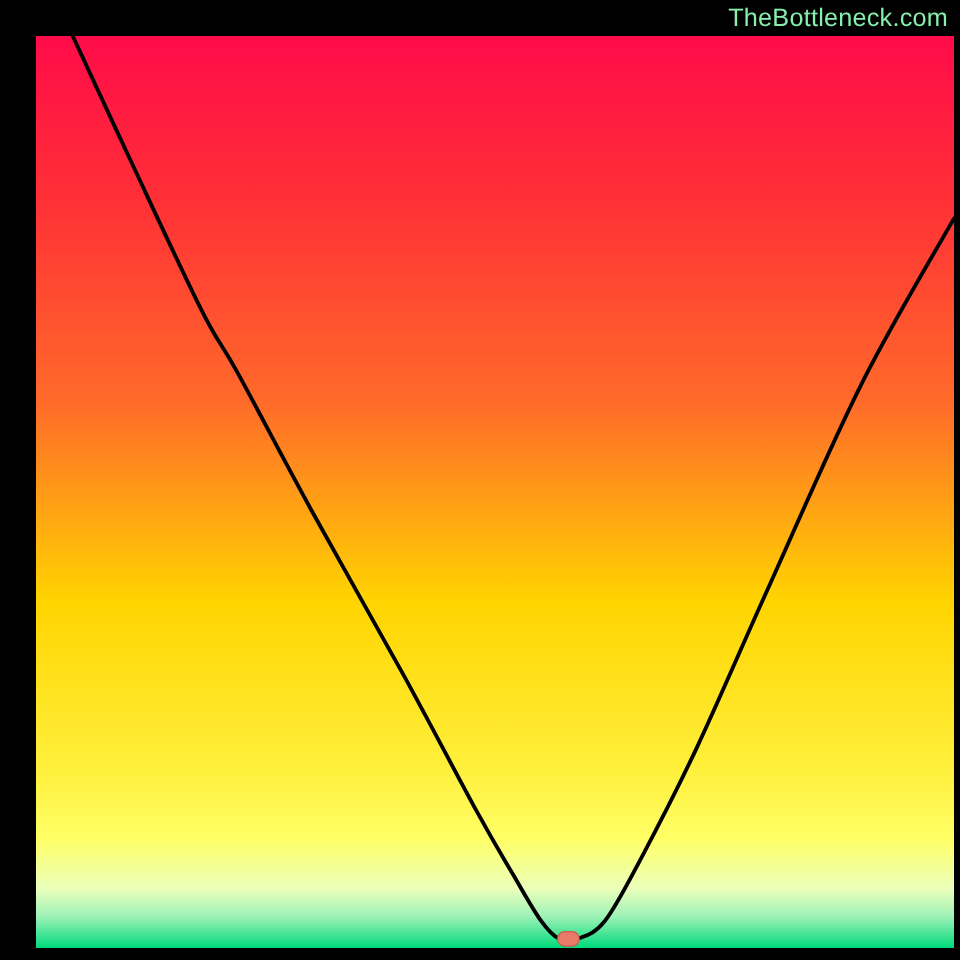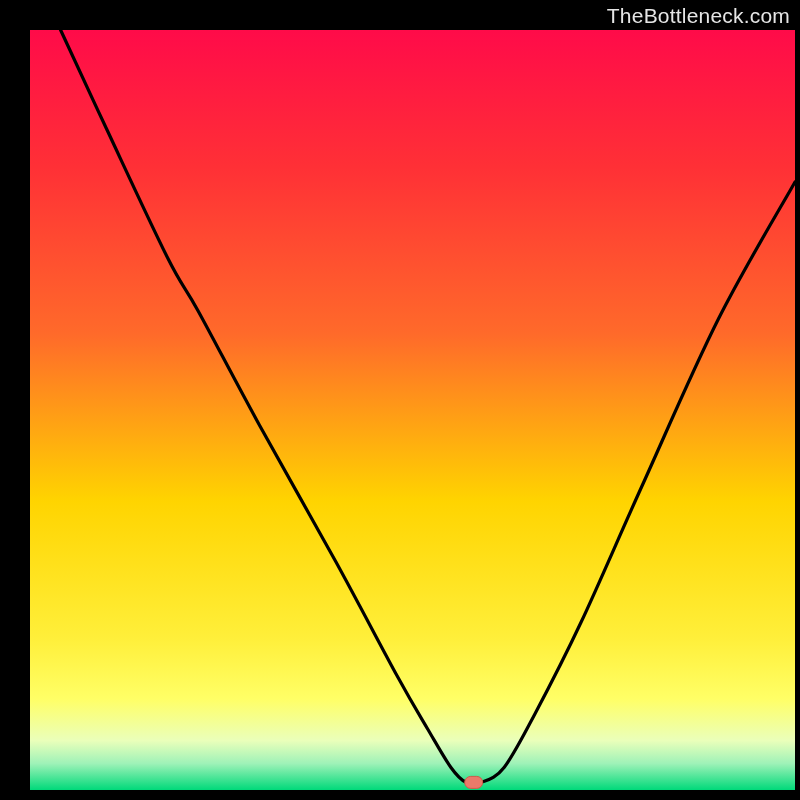--- a/index.html
+++ b/index.html
@@ -15,21 +15,21 @@
     position: absolute;
     top: 0;
     left: 0;
     width: 800px;
     height: 800px;
   }
   .watermark {
     position: absolute;
     top: 4px;
     right: 10px;
-    color: #e5e5e5;
+    color: #86efac;
     font-size: 21px;
     font-weight: 500;
     letter-spacing: 0.2px;
     z-index: 10;
   }
   svg {
     display: block;
   }
 </style>
 </head>

